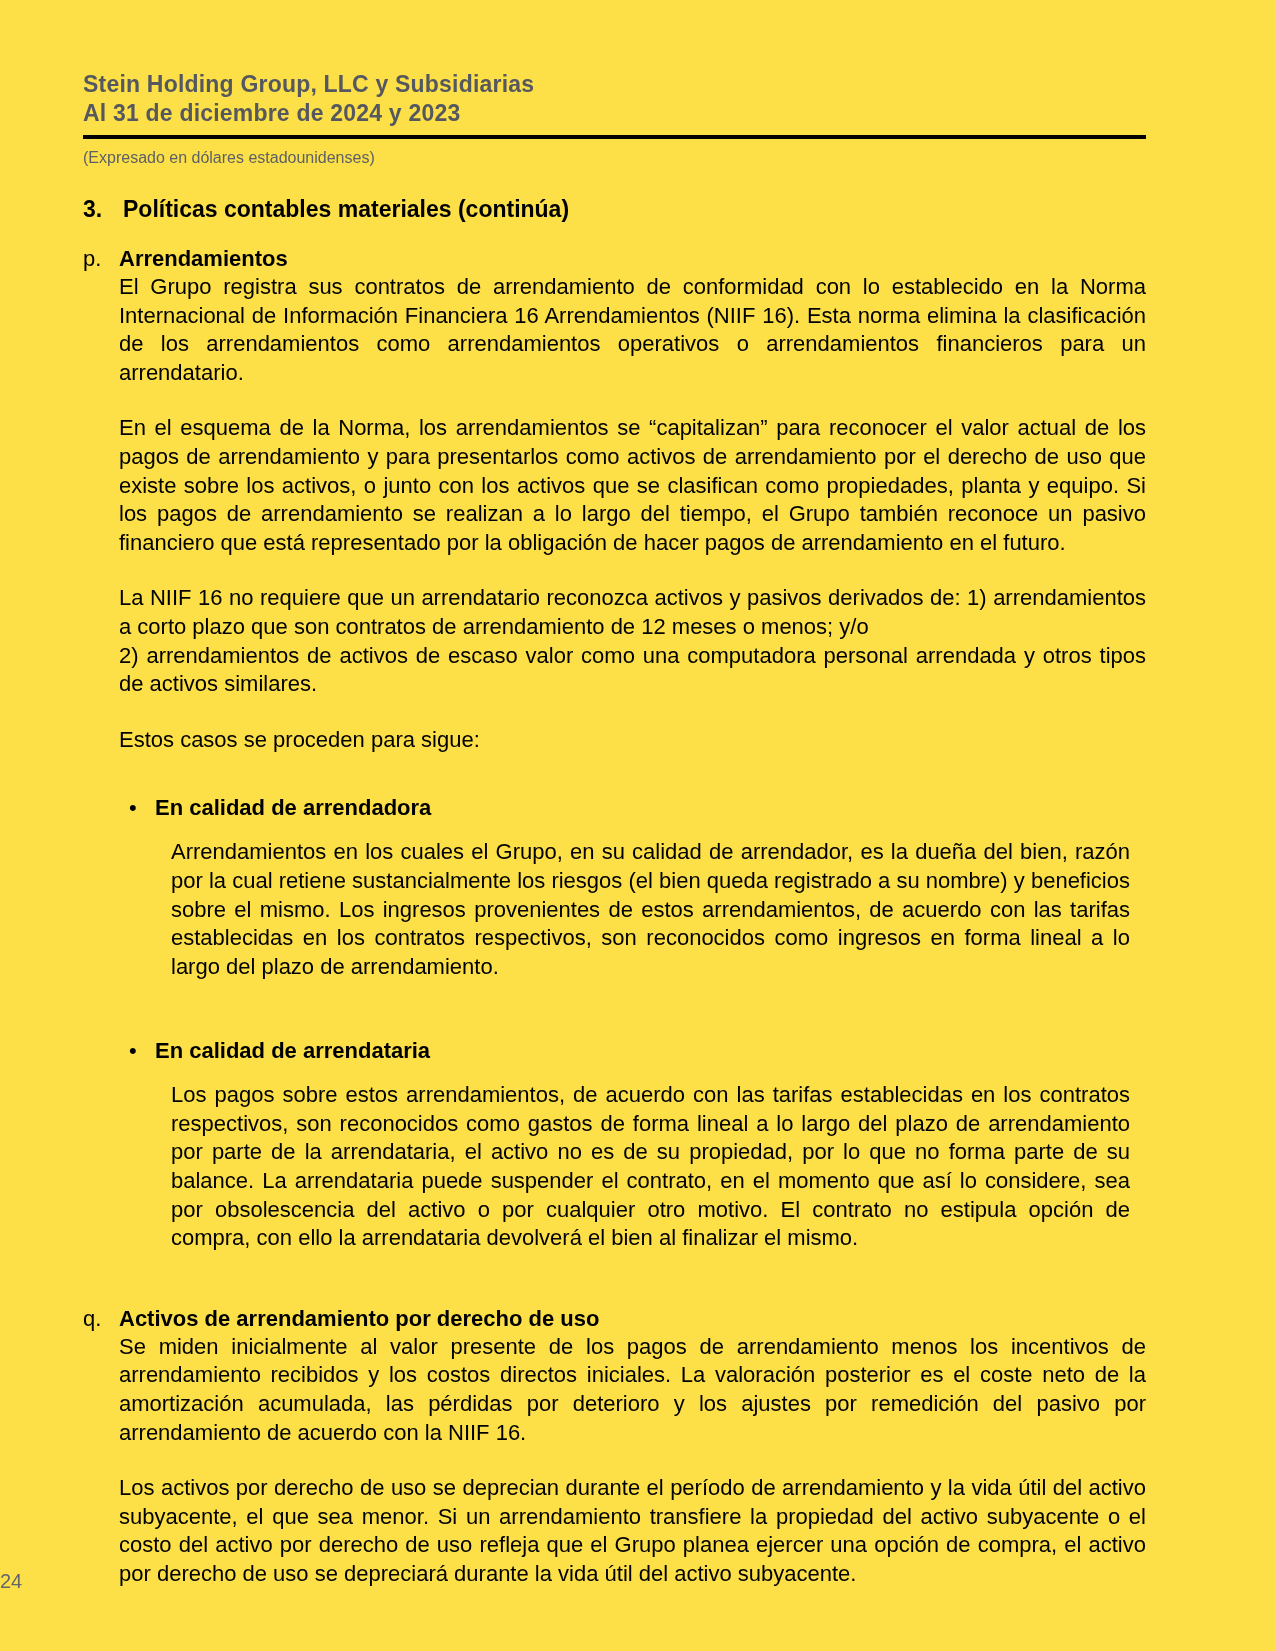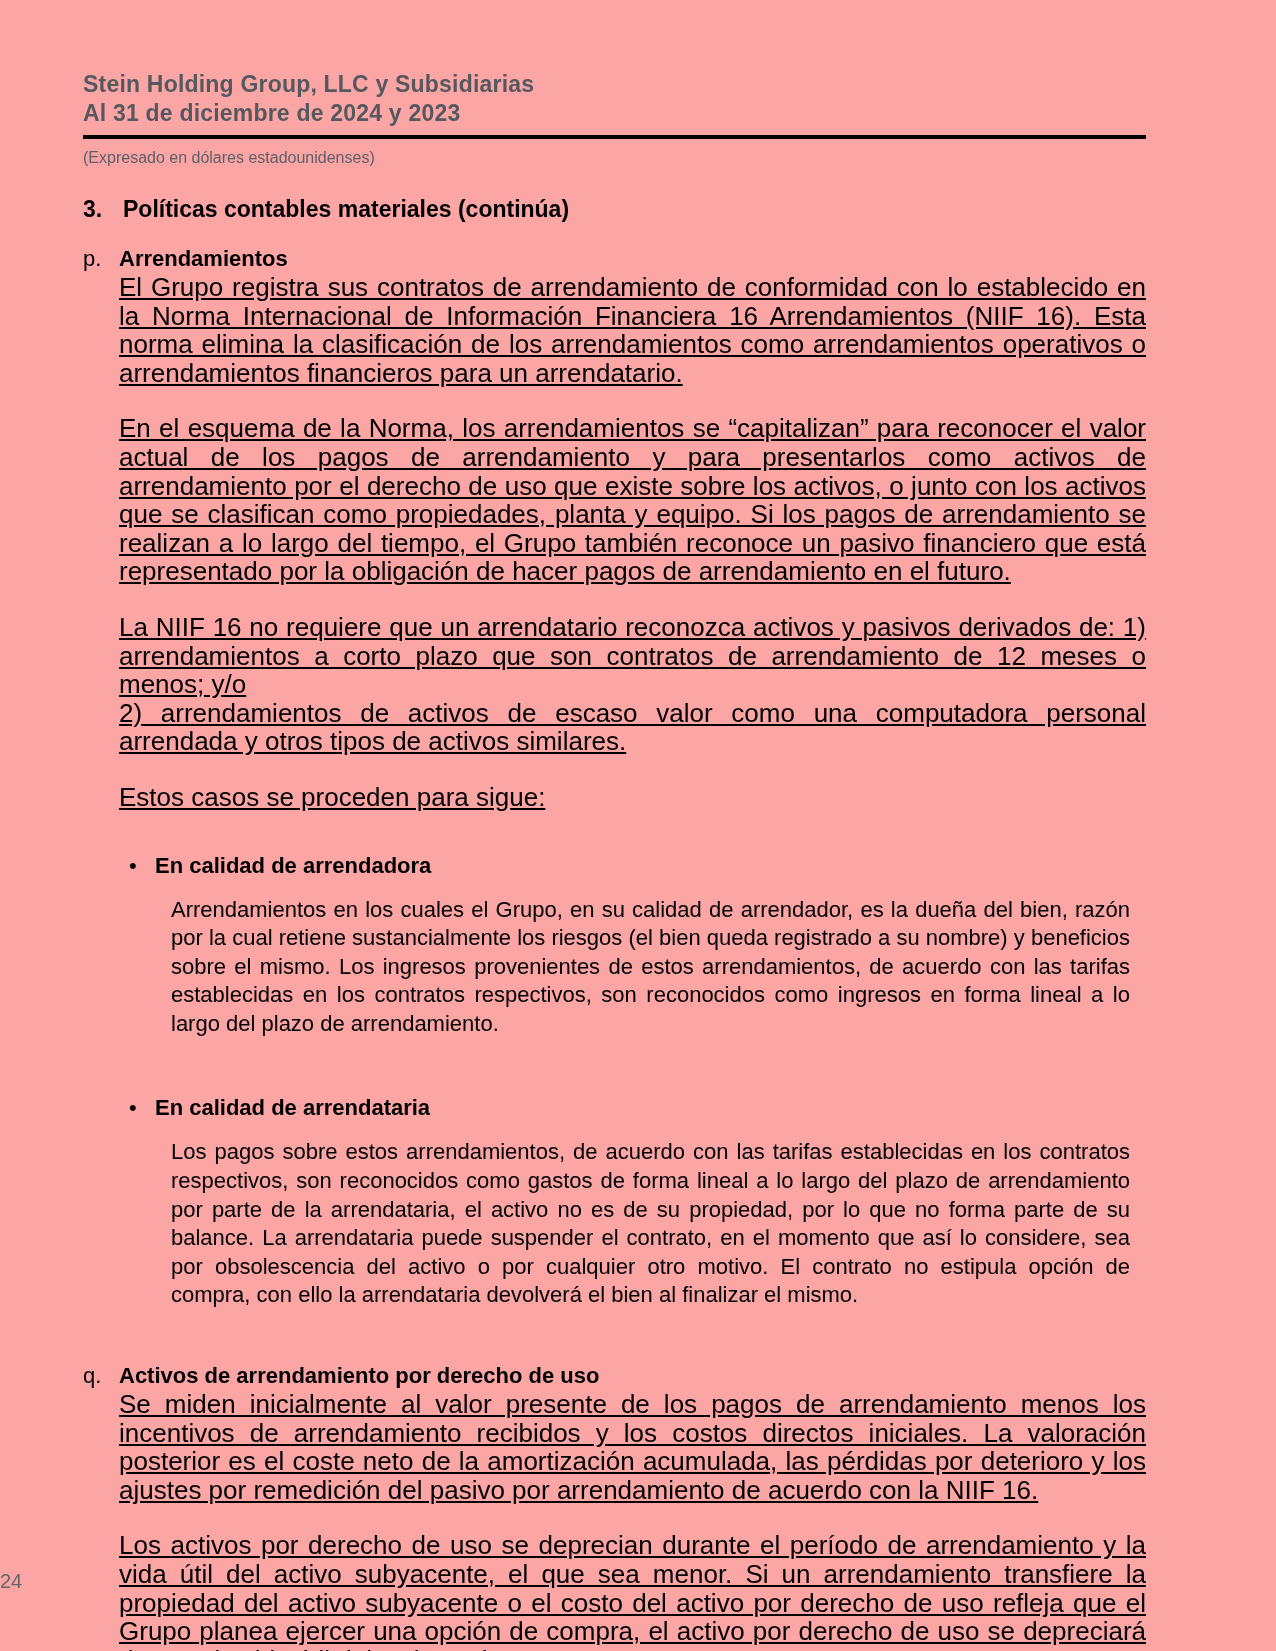--- a/index.html
+++ b/index.html
@@ -1,20 +1,20 @@
 <!DOCTYPE html>
 <html><head>
 <meta charset="utf-8">
 <style>
   html, body { margin: 0; padding: 0; background: #ffffff; }
   .page {
     position: relative;
     width: 1276px;
     height: 1651px;
-    background: #fca5a5;
+    background: #fde047;
     font-family: "Liberation Sans", "DejaVu Sans", sans-serif;
     color: #000000;
     box-sizing: border-box;
     padding: 70px 130px 0 83px;
     overflow: hidden;
   }
   
   .doc-header { color: #55585e; }
   .h-line {
     font-size: 23px;
@@ -56,24 +56,23 @@
     line-height: 28px;
   }
   .sub-body { flex: 1 1 auto; min-width: 0; }
   .sub-title {
     font-size: 22px;
     line-height: 28px;
     font-weight: bold;
   }
   .para {
     margin: 0 0 27px 0;
-    font-size: 26px;
+    font-size: 22px;
     line-height: 28.6px;
     text-align: justify;
-    text-decoration: underline;
   }
   .para.first { margin-top: 0; }
   .para.pre { white-space: pre-line; }
   .para.no-justify { text-align: left; }
   
   .bullet-item {
     display: flex;
     margin-top: 40px;
     padding-left: 10px;
   }

